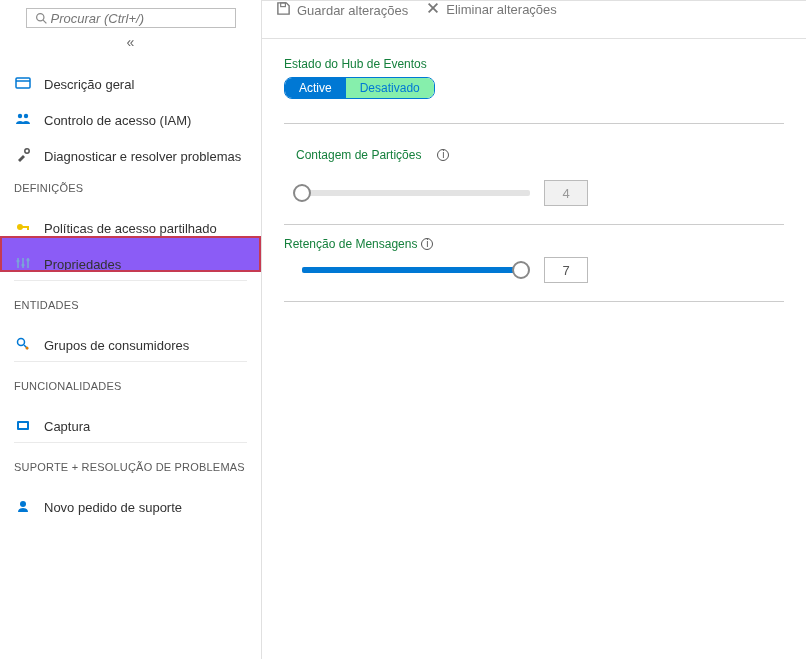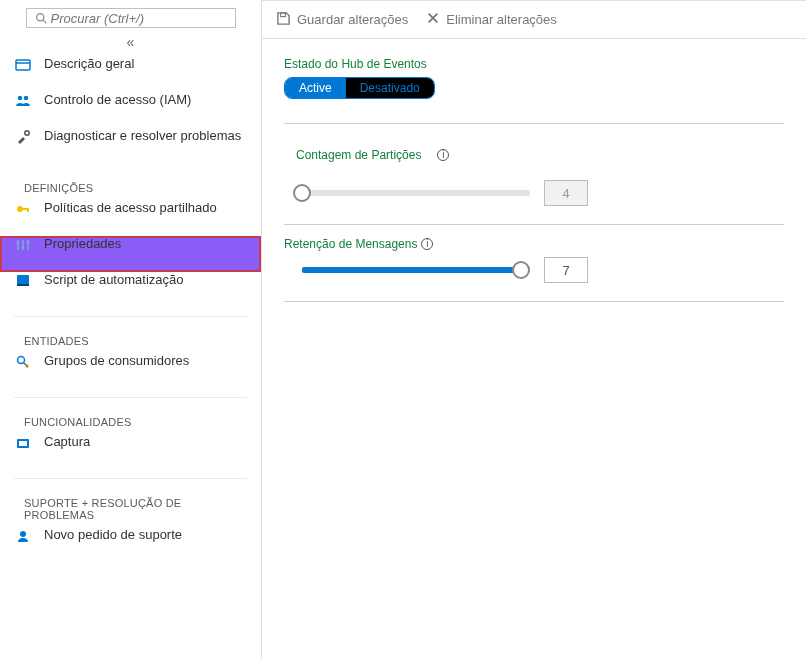--- a/index.html
+++ b/index.html
@@ -50,21 +50,21 @@
   .collapse-btn {
     width: 18px;
     text-align: center;
     color: #666;
     font-size: 14px;
     cursor: pointer;
   }
   .nav { overflow-y: auto; }
   .nav-item {
     display: flex;
-    align-items: flex-start;
+    align-items: flex-end;
     height: 36px;
     padding: 0 10px 0 14px;
     gap: 12px;
     cursor: pointer;
     color: #323232;
   }
   .nav-item.active {
     background: #8b5cf6;
     outline: 2px solid #c63a52;
     outline-offset: -2px;
@@ -75,38 +75,38 @@
     flex-shrink: 0;
     display: flex;
     align-items: center;
     justify-content: center;
     font-size: 14px;
   }
   .section-header {
     font-size: 11px;
     color: #5a5a5a;
     text-transform: uppercase;
-    padding: 18px 14px 6px 24px;
+    padding: 18px 14px 6px 14px;
     letter-spacing: 0.2px;
   }
   .divider {
     border: none;
     border-top: 1px solid #eaeaea;
     margin: 8px 14px 0 14px;
   }
   .main {
     flex: 1;
     display: flex;
     flex-direction: column;
     border-top: 1px solid #e0e0e0;
   }
   .toolbar {
     height: 38px;
     display: flex;
-    align-items: center;
+    align-items: flex-start;
     padding: 0 14px;
     gap: 18px;
     border-bottom: 1px solid #e0e0e0;
     color: #777;
     font-size: 13px;
   }
   .tool-btn {
     display: flex;
     align-items: center;
     gap: 6px;
@@ -125,21 +125,21 @@
     border: 1px solid #0078d4;
     border-radius: 8px;
     overflow: hidden;
     margin-bottom: 6px;
   }
   .tab-toggle span {
     padding: 3px 14px;
     font-size: 12px;
     cursor: pointer;
     color: #0078d4;
-    background: #000000;
+    background: #86efac;
   }
   .tab-toggle span.on {
     background: #0078d4;
     color: #fff;
   }
   .section-block {
     border-bottom: 1px solid #ccc;
     padding: 12px 0 18px 0;
   }
   .slider-row {
@@ -258,29 +258,20 @@
             <line x1="3" y1="3" x2="3" y2="13" stroke="#7aa6d8" stroke-width="1.6"></line>
             <line x1="8" y1="3" x2="8" y2="13" stroke="#7aa6d8" stroke-width="1.6"></line>
             <line x1="13" y1="3" x2="13" y2="13" stroke="#7aa6d8" stroke-width="1.6"></line>
             <circle cx="3" cy="6" r="1.6" fill="#7aa6d8"></circle>
             <circle cx="8" cy="10" r="1.6" fill="#7aa6d8"></circle>
             <circle cx="13" cy="5" r="1.6" fill="#7aa6d8"></circle>
           </svg>
       </span>
       <span>Propriedades</span>
     </div>
-    <div class="nav-item">
-      <span class="nav-icon">
-        <svg width="16" height="16" viewBox="0 0 16 16">
-            <rect x="2" y="2" width="12" height="10" rx="1" fill="#0078d4"></rect>
-            <line x1="2" y1="12" x2="14" y2="12" stroke="#004578" stroke-width="2"></line>
-          </svg>
-      </span>
-      <span>Script de automatização</span>
-    </div>
     <hr class="divider">
 
     <div class="section-header">ENTIDADES</div>
     <div class="nav-item">
       <span class="nav-icon">
         <svg width="16" height="16" viewBox="0 0 16 16">
             <circle cx="6" cy="6" r="3.5" fill="none" stroke="#0078d4" stroke-width="1.5"></circle>
             <line x1="9" y1="9" x2="13" y2="13" stroke="#0078d4" stroke-width="1.5"></line>
             <circle cx="12" cy="12" r="1.5" fill="#e07b00"></circle>
           </svg>

